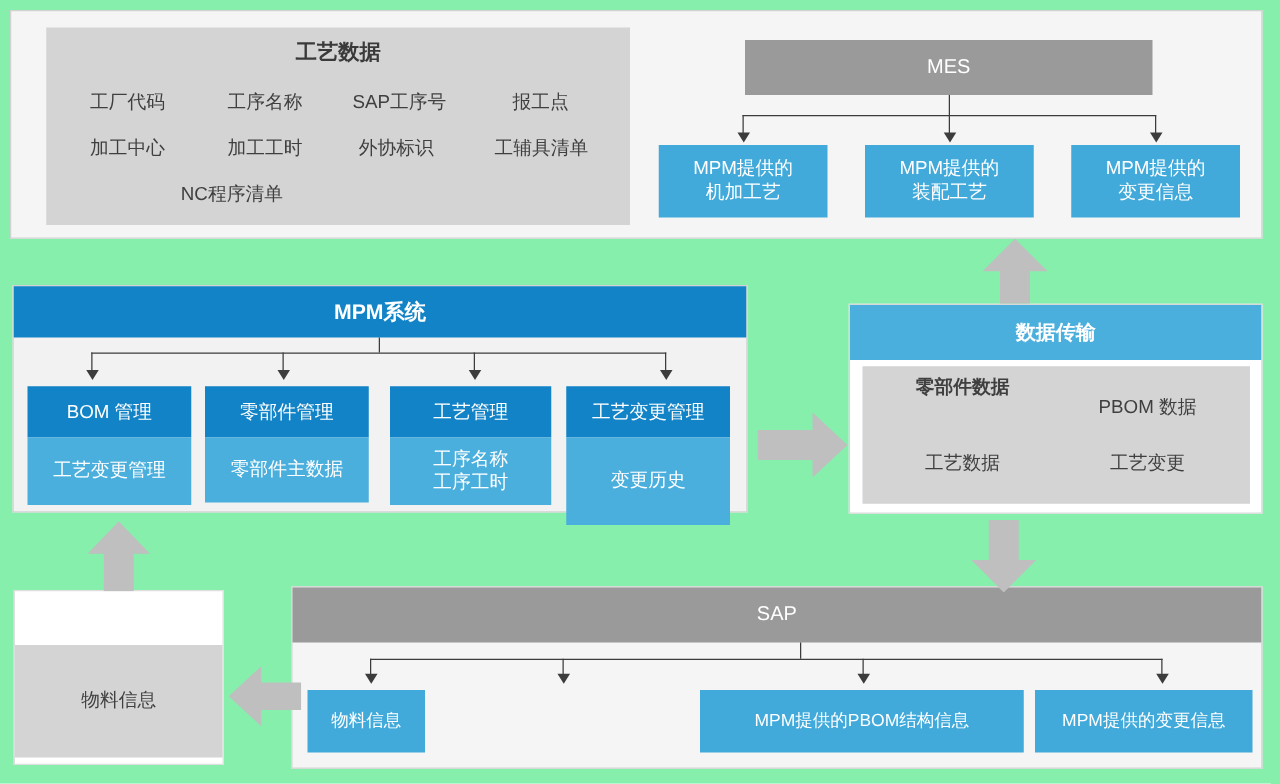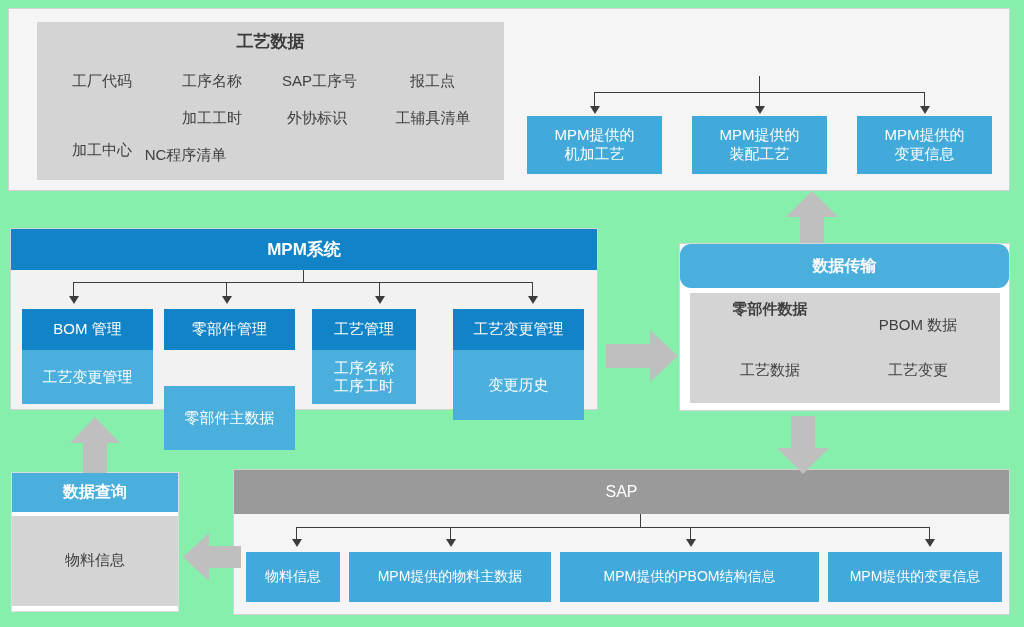--- a/index.html
+++ b/index.html
@@ -122,27 +122,28 @@
 
   <div class="grayblock" style="left:37px; top:22px; width:467px; height:158px;"></div>
 
   <div class="txt-cell t-title-lg" style="left:37px; top:28px; width:467px; height:26px; font-weight:bold; color:#3a3a3a;">工艺数据</div>
 
   <div class="txt-cell t-body" style="left:47px; top:70px; width:110px; height:22px;">工厂代码</div>
   <div class="txt-cell t-body" style="left:157px; top:70px; width:110px; height:22px;">工序名称</div>
   <div class="txt-cell t-body" style="left:262px; top:70px; width:115px; height:22px;">SAP工序号</div>
   <div class="txt-cell t-body" style="left:380px; top:70px; width:105px; height:22px;">报工点</div>
 
-  <div class="txt-cell t-body" style="left:47px; top:107px; width:110px; height:22px;margin-top:32px;">加工中心</div>
+  <div class="txt-cell t-body" style="left:47px; top:107px; width:110px; height:22px;">加工中心</div>
   <div class="txt-cell t-body" style="left:157px; top:107px; width:110px; height:22px;">加工工时</div>
   <div class="txt-cell t-body" style="left:262px; top:107px; width:110px; height:22px;">外协标识</div>
   <div class="txt-cell t-body" style="left:118px; top:144px; width:135px; height:22px;">NC程序清单</div>
 
   <div class="txt-cell t-body" style="left:372px; top:107px; width:122px; height:22px;">工辅具清单</div>
 
+  <div class="hdr-gray t-title-md" style="left:596px; top:32px; width:326px; height:44px;">MES</div>
 
   <div class="cl-v" style="left:759px; top:76px; height:16px;"></div>
   <div class="cl-h" style="left:594px; top:92px; width:331px;"></div>
   <div class="cl-v" style="left:594px; top:92px; height:16px;"></div>
   <div class="cl-v" style="left:759px; top:92px; height:16px;"></div>
   <div class="cl-v" style="left:924px; top:92px; height:16px;"></div>
   <div class="cl-arrow" style="left:590px; top:106px;"></div>
   <div class="cl-arrow" style="left:755px; top:106px;"></div>
   <div class="cl-arrow" style="left:920px; top:106px;"></div>
 
@@ -176,43 +177,43 @@
 
   <div class="subcard" style="left:22px; top:309px; width:131px; height:95px;">
     <div class="sc-top t-body" style="height:41px;">BOM 管理</div>
     <div class="sc-bot t-body" style="height:54px; flex-direction:column;">
       <span>工艺变更管理</span>
     </div>
   </div>
 
   <div class="subcard" style="left:164px; top:309px; width:131px; height:95px;">
     <div class="sc-top t-body" style="height:41px;">零部件管理</div>
-    <div class="sc-bot t-body" style="height:64px; flex-direction:column;margin-top:36px;">
+    <div class="sc-bot t-body" style="height:52px; flex-direction:column;">
       <span>零部件主数据</span>
     </div>
   </div>
 
-  <div class="subcard" style="left:312px; top:309px; width:104px; height:95px;">
+  <div class="subcard" style="left:312px; top:309px; width:129px; height:95px;">
     <div class="sc-top t-body" style="height:41px;">工艺管理</div>
     <div class="sc-bot t-body" style="height:54px; flex-direction:column;">
       <span>工序名称</span>
       <span>工序工时</span>
     </div>
   </div>
 
   <div class="subcard" style="left:453px; top:309px; width:131px; height:95px;">
     <div class="sc-top t-body" style="height:41px;">工艺变更管理</div>
     <div class="sc-bot t-body" style="height:70px; flex-direction:column;">
       <span>变更历史</span>
     </div>
   </div>
 
   <div class="panel" style="left:679px; top:243px; width:331px; height:168px; background:#ffffff; border-color:#d8d8d8;"></div>
 
-  <div class="hdr-blue-light t-title-md" style="left:680px; top:244px; width:329px; height:44px;border-radius:11px;">数据传输</div>
+  <div class="hdr-blue-light t-title-md" style="left:680px; top:244px; width:329px; height:44px;">数据传输</div>
 
   <div class="grayblock" style="left:690px; top:293px; width:310px; height:110px;"></div>
 
   <div class="txt-cell t-body" style="left:700px; top:297px; width:140px; height:24px;font-weight:bold;">零部件数据</div>
   <div class="txt-cell t-body" style="left:848px; top:313px; width:140px; height:24px;">PBOM 数据</div>
   <div class="txt-cell t-body" style="left:700px; top:358px; width:140px; height:24px;">工艺数据</div>
   <div class="txt-cell t-body" style="left:848px; top:358px; width:140px; height:24px;">工艺变更</div>
 
   <div class="panel" style="left:233px; top:469px; width:777px; height:146px;"></div>
 
@@ -223,27 +224,25 @@
   <div class="cl-v" style="left:296px; top:527px; height:14px;"></div>
   <div class="cl-v" style="left:450px; top:527px; height:14px;"></div>
   <div class="cl-v" style="left:690px; top:527px; height:14px;"></div>
   <div class="cl-v" style="left:929px; top:527px; height:14px;"></div>
   <div class="cl-arrow" style="left:292px; top:539px;"></div>
   <div class="cl-arrow" style="left:446px; top:539px;"></div>
   <div class="cl-arrow" style="left:686px; top:539px;"></div>
   <div class="cl-arrow" style="left:925px; top:539px;"></div>
 
   <div class="box-blue t-small" style="left:246px; top:552px; width:94px; height:50px;">物料信息</div>
-  <div class="box-blue t-small" style="left:349px; top:552px; width:202px; height:50px;">MPM提供的物料主数据</div>
   <div class="box-blue t-small" style="left:828px; top:552px; width:174px; height:50px;">MPM提供的变更信息</div>
   <div class="box-blue t-small" style="left:560px; top:552px; width:259px; height:50px;">MPM提供的PBOM结构信息</div>
 
   <div class="panel" style="left:11px; top:472px; width:168px; height:140px; background:#ffffff; border-color:#dedede;"></div>
 
-  <div class="hdr-blue-light t-title-md" style="left:12px; top:473px; width:166px; height:39px;">数据查询</div>
 
   <div class="grayblock" style="left:12px; top:516px; width:166px; height:90px;"></div>
   <div class="txt-cell t-body" style="left:12px; top:548px; width:166px; height:24px;">物料信息</div>
 
   <div class="blockarrow" style="left:606px; top:330px;">
     <svg width="72" height="52" viewBox="0 0 72 52">
       <polygon points="0,14 44,14 44,0 72,26 44,52 44,38 0,38" fill="#bfbfbf"></polygon>
     </svg>
   </div>
 

